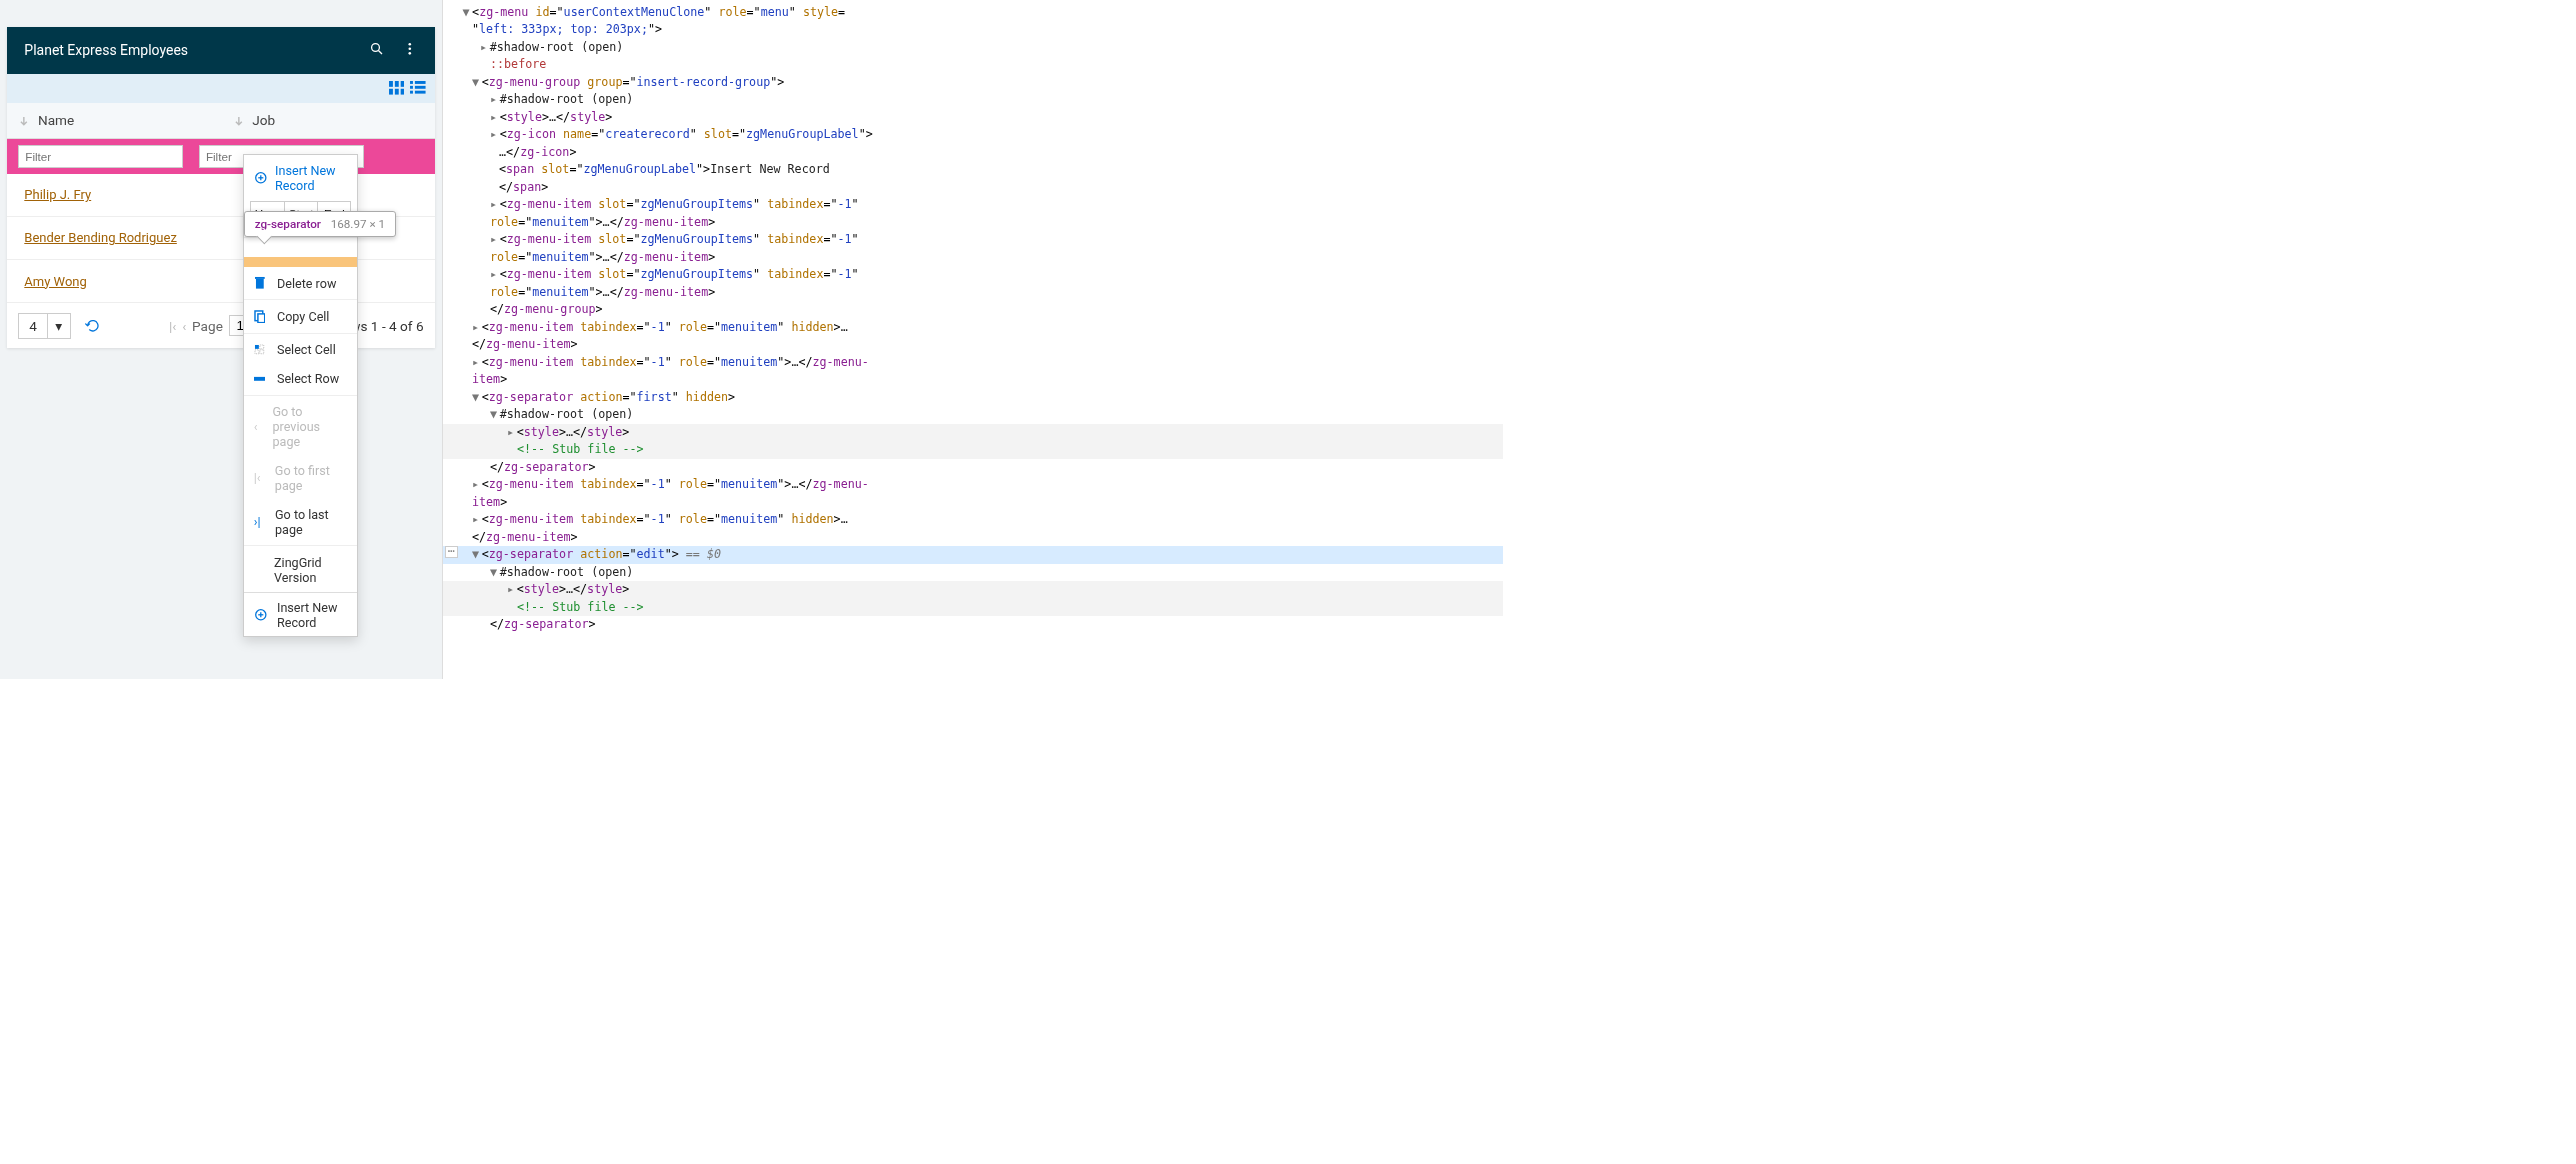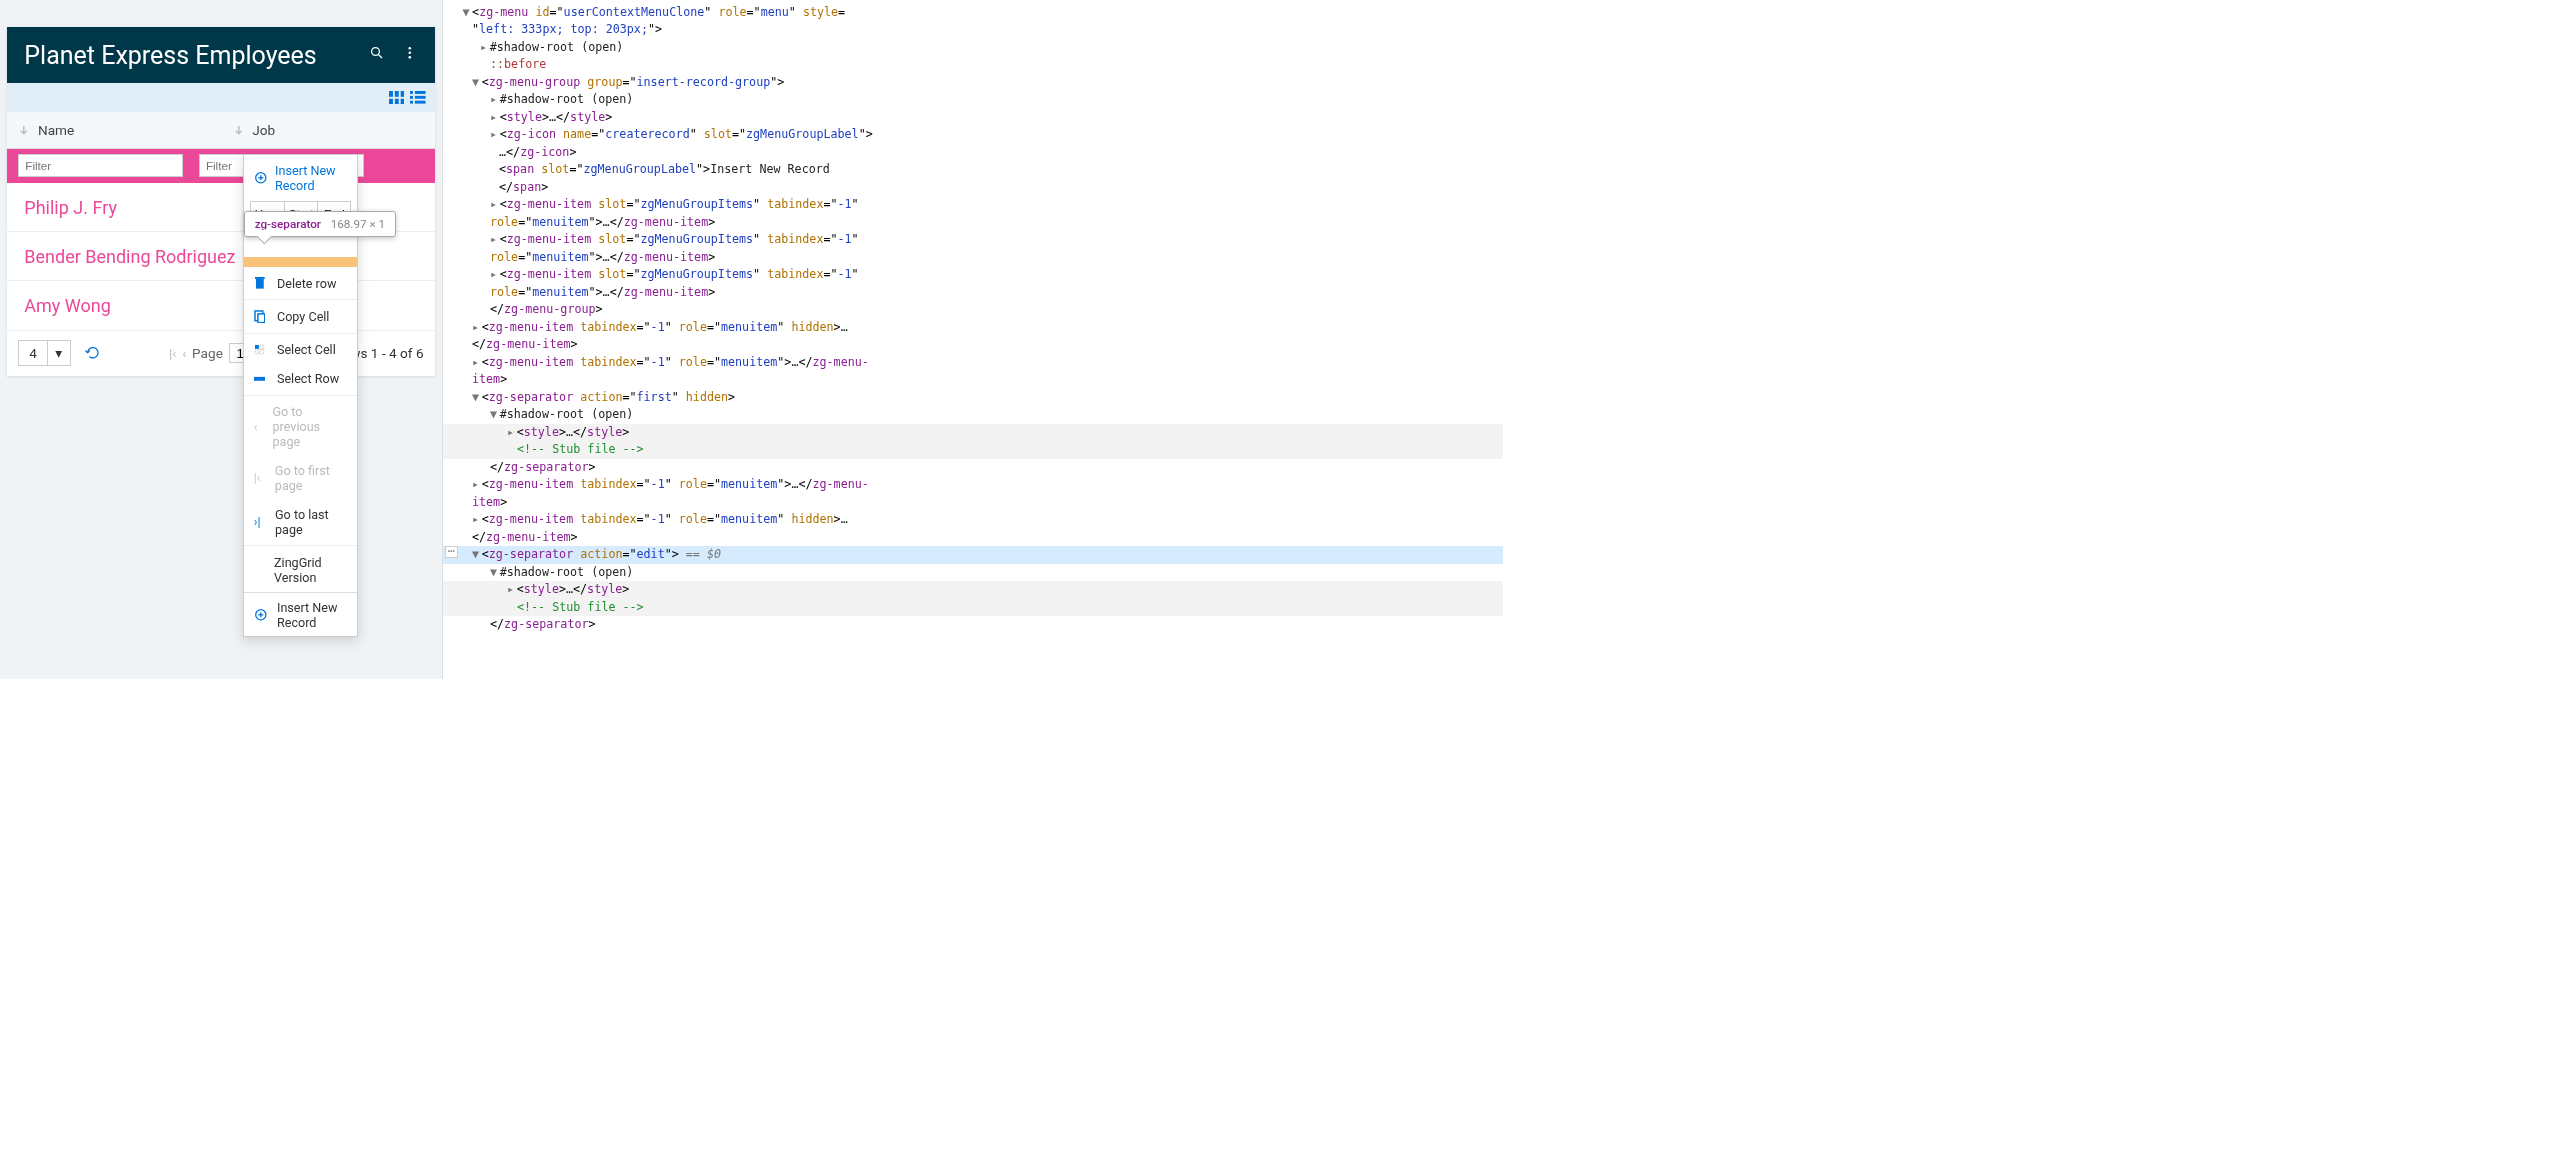--- a/index.html
+++ b/index.html
@@ -4,31 +4,31 @@
 <style>
 * { box-sizing: border-box; margin: 0; padding: 0; }
 body { font-family: -apple-system, BlinkMacSystemFont, "Segoe UI", Roboto, sans-serif; background: #fff; height: 679px; width: 1503px; overflow: hidden; }
 .split { display: flex; height: 100%; }
 .left-pane { width: 443px; background: #f0f3f5; border-right: 1px solid #ddd; position: relative; }
 .right-pane { flex: 1; background: #fff; font-family: Menlo, Consolas, monospace; font-size: 11.7px; line-height: 17.5px; padding-top: 3.9px; overflow: hidden; position: relative; }
 
 
 .grid-container { margin: 27px 6.8px 0 6.8px; background: #fff; box-shadow: 0 1px 2.9px rgba(0,0,0,0.1); }
 .grid-header { background: #003749; color: #fff; padding: 13.6px 17.5px; display: flex; align-items: center; }
-.grid-title { font-size: 25px; flex: 1; font-weight: 400; }
+.grid-title { font-size: 14px; flex: 1; font-weight: 400; }
 .grid-header-icons { display: flex; gap: 17.5px; align-items: center; }
 .ico { width: 15.6px; height: 15.6px; display: inline-block; }
 .toolbar { background: #e1eef7; height: 29px; display: flex; justify-content: flex-end; align-items: center; padding: 0 9.7px; gap: 5.8px; }
 .view-btn { color: #0075db; cursor: pointer; }
 .cols { display: flex; border-bottom: 1px solid #ddd; background: #f5f8fa; }
 .col { flex: 1; padding: 9.7px 11.7px; display: flex; align-items: center; gap: 7.8px; color: #444; font-size: 13.6px; }
 .sort-arrow { color: #bbb; }
 .filters { display: flex; background: #ec4899; padding: 5.8px 11.7px; gap: 15.6px; }
 .filter-input { flex: 1; max-width: 165px; border: 1px solid #ccc; padding: 3.9px 5.8px; font-size: 11.7px; color: #555; background: #fff; }
-.row { padding: 13.6px 17.5px; border-bottom: 1px solid #eee; font-size: 18px; color: #ec4899; }
+.row { padding: 13.6px 17.5px; border-bottom: 1px solid #eee; font-size: 13px; color: #a16207; text-decoration: underline; }
 .pager { display: flex; align-items: center; padding: 9.7px 11.7px; gap: 9.7px; font-size: 13.6px; color: #333; }
 .page-size { display: flex; align-items: center; border: 1px solid #ccc; }
 .page-size span { padding: 3.9px 9.7px; }
 .page-size .caret { border-left: 1px solid #ccc; padding: 3.9px 7.8px; }
 .reload { color: #0075db; margin-left: 3.9px; }
 .pager-mid { flex: 1; display: flex; align-items: center; gap: 5.8px; justify-content: center; color: #666; }
 .page-num { width: 23px; border: 1px solid #ccc; text-align: center; padding: 1.9px; }
 .rows-text { color: #333; }
 .nav-ico { color: #bbb; }
 

